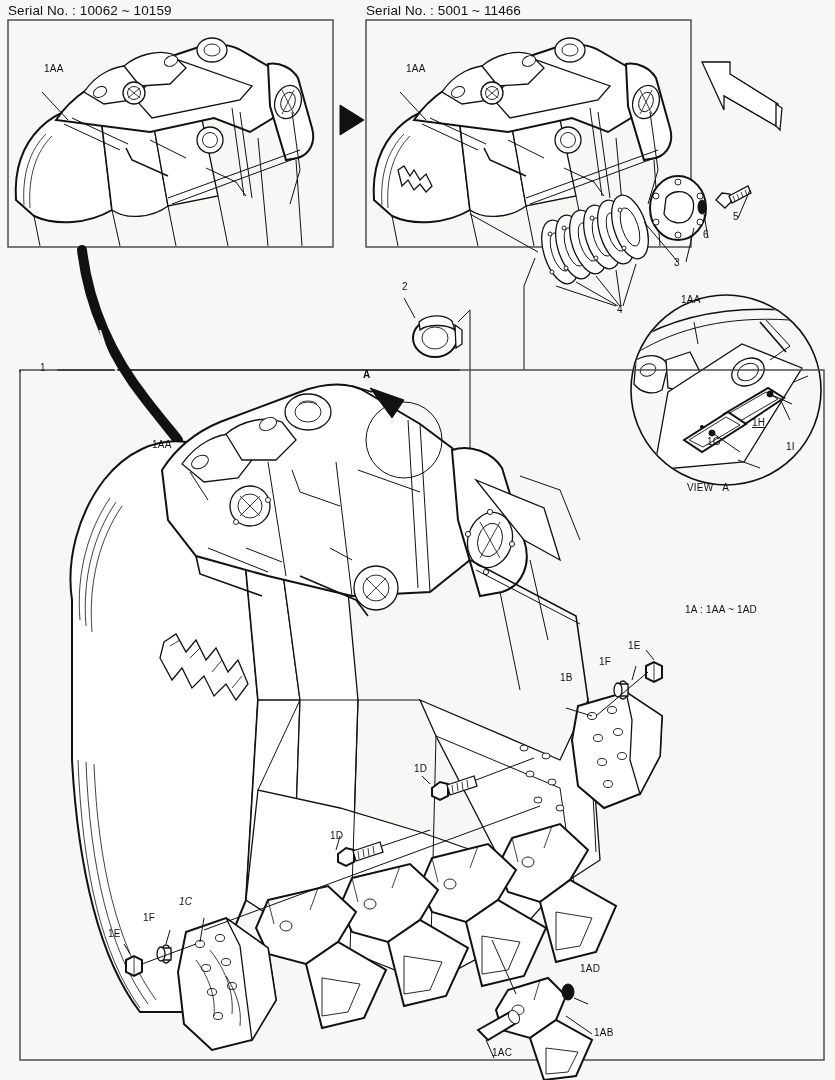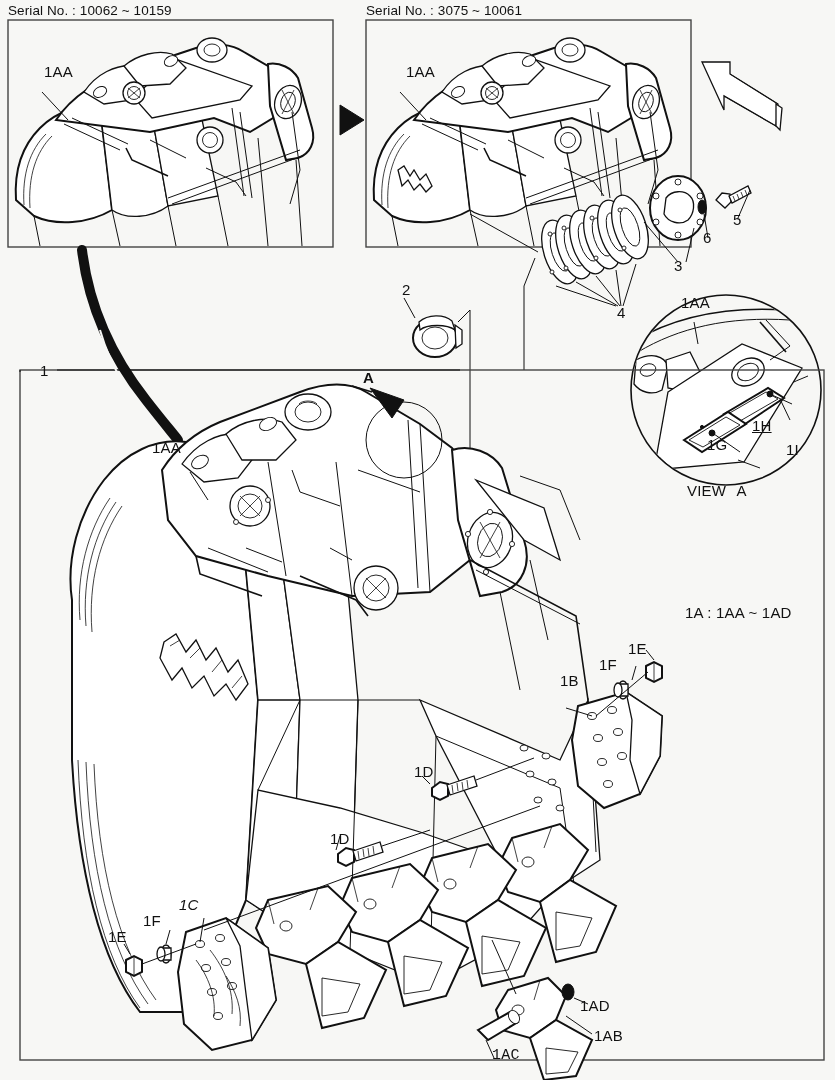--- a/index.html
+++ b/index.html
@@ -4,21 +4,21 @@
 <title>Excavator Bucket Parts Diagram</title>
 <style>
   html,body{margin:0;padding:0;background:#f7f7f5;}
   body{
     font-family:"Liberation Sans", sans-serif;
     width:835px;height:1080px;position:relative;overflow:hidden;
     color:#111;
   }
   #sheet{position:absolute;inset:0;width:835px;height:1080px;}
   .lbl{
-    position:absolute;font-size:15px;line-height:1;
+    position:absolute;font-size:10px;line-height:1;
     color:#111;white-space:nowrap;letter-spacing:.2px;
   }
   .lbl.serial{font-size:13.5px;letter-spacing:.1px;}
   .lbl.bold{font-weight:bold;}
   svg{position:absolute;left:0;top:0;}
   .ln{fill:none;stroke:#111;stroke-width:1;}
   .ln2{fill:none;stroke:#111;stroke-width:1.6;}
   .thin{fill:none;stroke:#111;stroke-width:.8;}
   .wf{fill:#fff;stroke:#111;stroke-width:1.3;}
   .wf2{fill:#fff;stroke:#111;stroke-width:2;}
@@ -489,21 +489,21 @@
         <path class="ln" d="M336 850 L340 836"></path>
         <path class="ln" d="M382 846 L430 830"></path>
       </g>
 
       <path class="ln" d="M190 472 L208 500"></path>
     </g>
 
     <path class="ln" d="M20 370 L20 372"></path>
   </svg>
 
-  <div class="lbl serial" style="left:366px;top:4px;">Serial No. : 3075 ~ 10061</div>
+  <div class="lbl serial" style="left:366px;top:4px;">Serial No. : 5001 ~ 11466</div>
 
   <div class="lbl" style="left:44px;top:64px;">1AA</div>
   <div class="lbl" style="left:406px;top:64px;">1AA</div>
 
   <div class="lbl" style="left:402px;top:282px;">2</div>
   <div class="lbl" style="left:674px;top:258px;">3</div>
   <div class="lbl" style="left:617px;top:305px;">4</div>
   <div class="lbl" style="left:733px;top:212px;">5</div>
   <div class="lbl" style="left:703px;top:230px;">6</div>
 
@@ -527,17 +527,17 @@
   <div class="lbl" style="left:599px;top:657px;">1F</div>
   <div class="lbl" style="left:628px;top:641px;">1E</div>
 
   <div class="lbl" style="left:414px;top:764px;">1D</div>
   <div class="lbl" style="left:330px;top:831px;">1D</div>
 
   <div class="lbl" style="left:179px;top:897px;font-style:italic;">1C</div>
   <div class="lbl" style="left:143px;top:913px;">1F</div>
   <div class="lbl" style="left:108px;top:929px;">1E</div>
 
-  <div class="lbl" style="left:580px;top:998px;">1AD</div>
+  <div class="lbl" style="left:580px;top:964px;">1AD</div>
   <div class="lbl" style="left:594px;top:1028px;">1AB</div>
-  <div class="lbl" style="left:492px;top:1048px;font-family:Liberation Mono, monospace;">1AC</div>
+  <div class="lbl" style="left:492px;top:1048px;">1AC</div>
 
 </div>
 
 </body></html>

